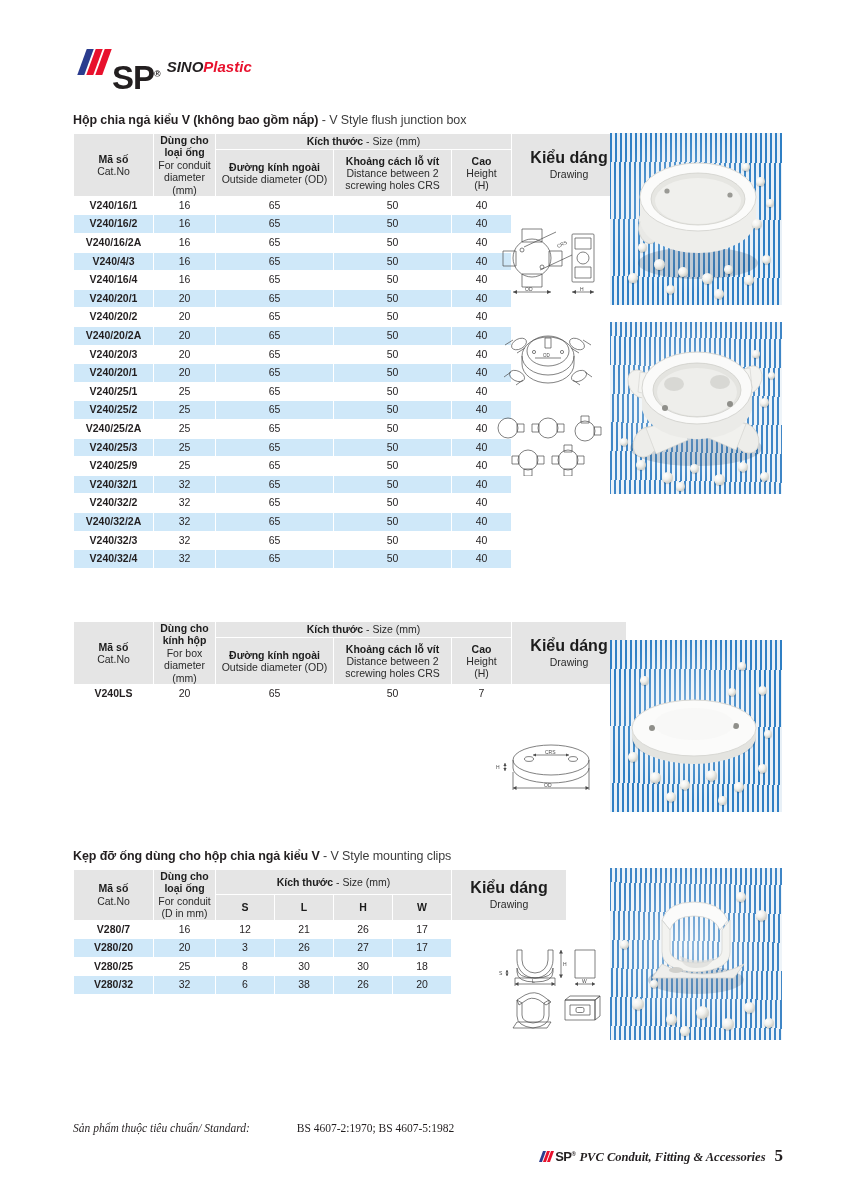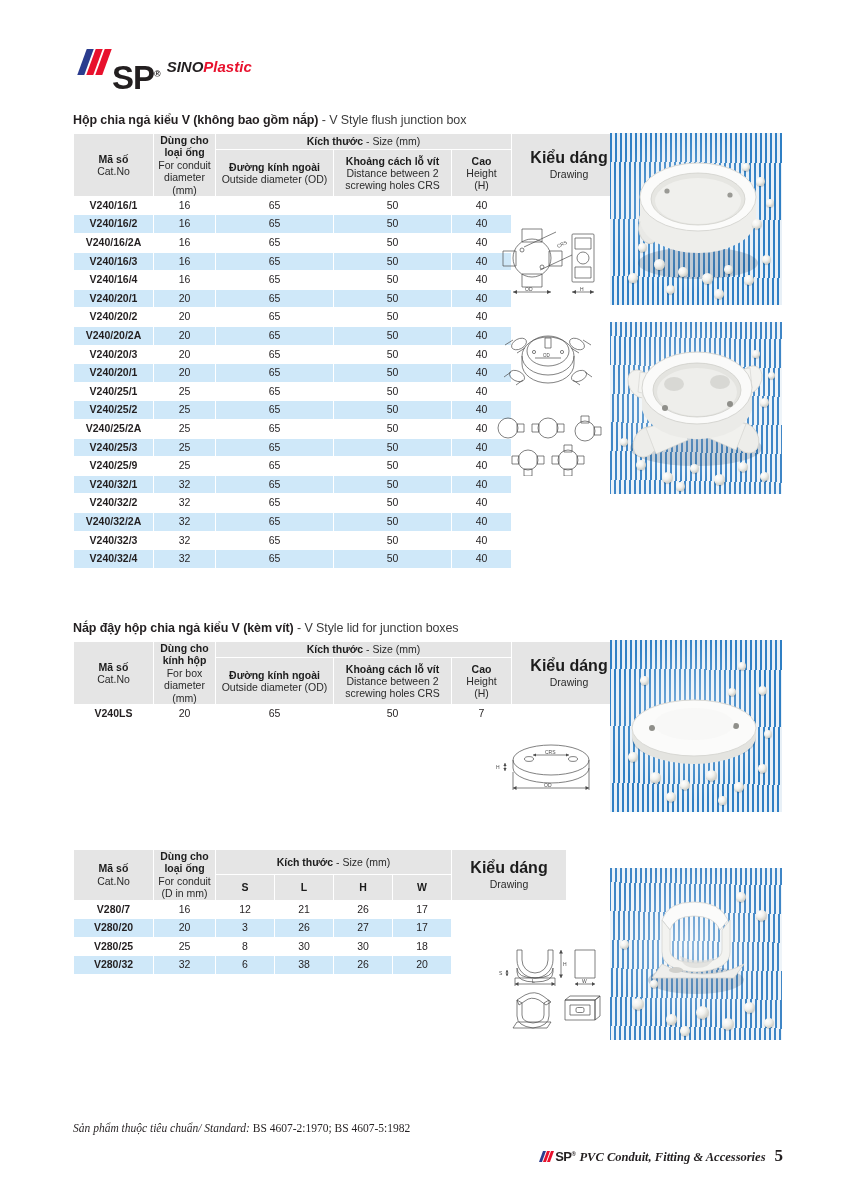--- a/index.html
+++ b/index.html
@@ -168,21 +168,21 @@
   
   .footer-std {
     position: absolute;
     left: 73px;
     top: 1122px;
     font-family: "Liberation Serif", serif;
     font-style: italic;
     font-size: 11.5px;
     color: #231f20;
   }
-  .footer-std .std-val { font-style: normal; }
+  .footer-std .std-val { font-style: normal; margin-left: 44px; }
   .footer-right {
     position: absolute;
     right: 66px;
     top: 1146px;
     display: flex;
     align-items: baseline;
     white-space: nowrap;
   }
   .footer-right .mini-stripes {
     display: inline-flex;
@@ -305,21 +305,21 @@
           <td>40</td>
         </tr>
         <tr>
           <td class="catno">V240/16/2A</td>
           <td>16</td>
           <td>65</td>
           <td>50</td>
           <td>40</td>
         </tr>
         <tr class="alt">
-          <td class="catno">V240/16/3</td>
+          <td class="catno">V240/4/3</td>
           <td>16</td>
           <td>65</td>
           <td>50</td>
           <td>40</td>
         </tr>
         <tr>
           <td class="catno">V240/16/4</td>
           <td>16</td>
           <td>65</td>
           <td>50</td>
@@ -570,23 +570,20 @@
   <div class="pearl" style="left:52px; top:150px; width:11px; height:11px;"></div>
   <div class="pearl" style="left:80px; top:142px; width:9px; height:9px;"></div>
   <div class="pearl" style="left:104px; top:152px; width:11px; height:11px;"></div>
   <div class="pearl" style="left:128px; top:140px; width:10px; height:10px;"></div>
   <div class="pearl" style="left:150px; top:150px; width:9px; height:9px;"></div>
   <div class="pearl" style="left:10px; top:116px; width:8px; height:8px;"></div>
   <div class="pearl" style="left:66px; top:160px; width:9px; height:9px;"></div>
 </div>
 
 <div class="section" style="top:621px;">
-  <div class="section-title">
-    <span class="vi">Nắp đậy hộp chia ngả kiểu V (kèm vít)</span><span class="en"> - </span><span class="en">V Style lid for junction boxes</span>
-  </div>
 
   <table class="spec t2">
     <colgroup>
       <col class="col-cat">
         <col class="col-use">
         <col class="col-od">
         <col class="col-crs">
         <col class="col-h">
         <col class="col-draw">
     </colgroup>
@@ -684,20 +681,23 @@
   <div class="pearl" style="left:70px; top:140px; width:10px; height:10px;"></div>
   <div class="pearl" style="left:96px; top:130px; width:11px; height:11px;"></div>
   <div class="pearl" style="left:124px; top:142px; width:10px; height:10px;"></div>
   <div class="pearl" style="left:148px; top:124px; width:9px; height:9px;"></div>
   <div class="pearl" style="left:56px; top:152px; width:10px; height:10px;"></div>
   <div class="pearl" style="left:108px; top:156px; width:9px; height:9px;"></div>
   <div class="pearl" style="left:154px; top:90px; width:8px; height:8px;"></div>
 </div>
 
 <div class="section" style="top:849px;">
+  <div class="section-title">
+    <span class="vi">Kẹp đỡ ống dùng cho hộp chia ngả kiểu V</span><span class="en"> - </span><span class="en">V Style mounting clips</span>
+  </div>
 
   <table class="spec t3">
     <colgroup>
       <col class="col-cat">
         <col class="col-use">
         <col class="col-s">
         <col class="col-l">
         <col class="col-h4">
         <col class="col-w">
         <col class="col-draw">

